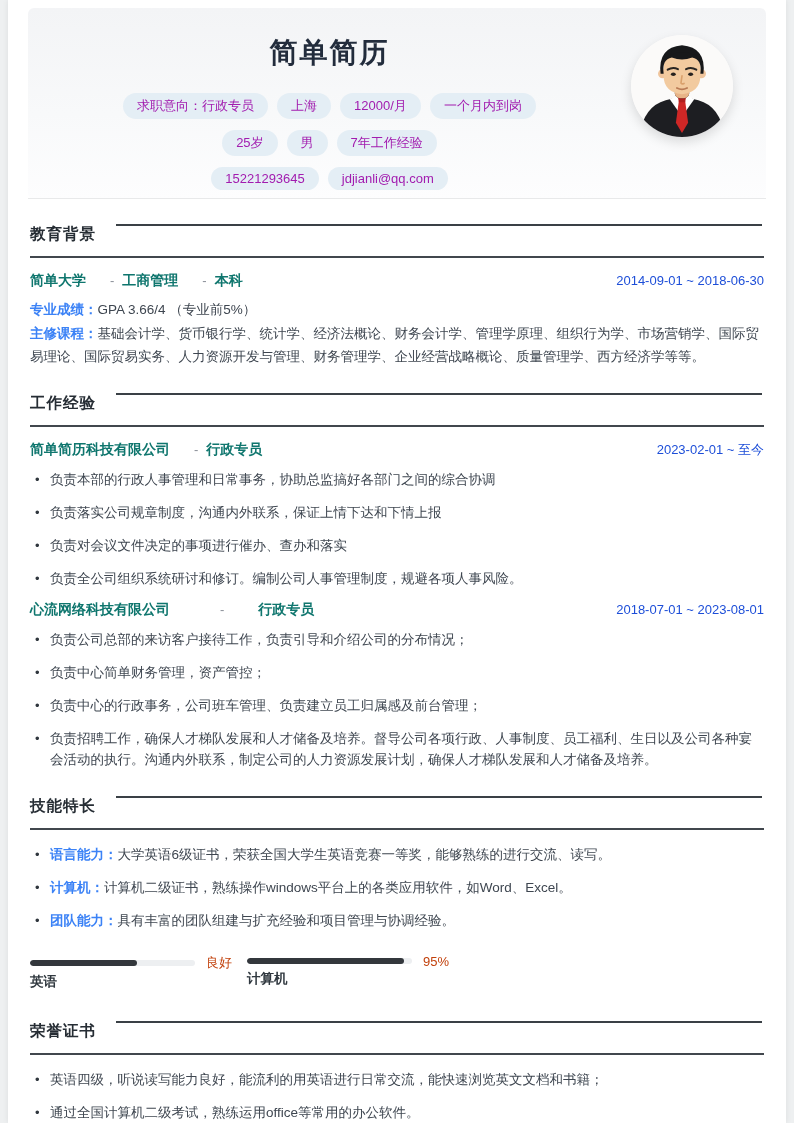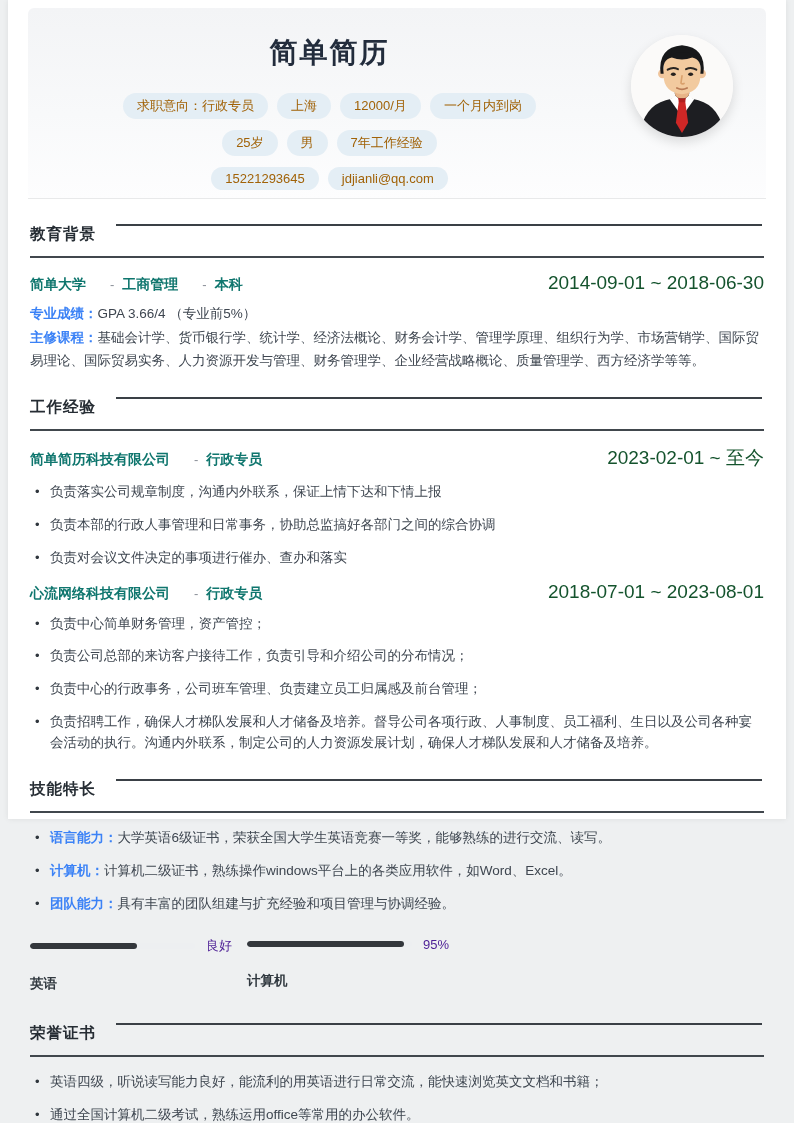--- a/index.html
+++ b/index.html
@@ -4,40 +4,40 @@
 <style>
   * { margin:0; padding:0; box-sizing:border-box; }
   html,body { width:794px; height:1123px; }
   body {
     font-family:"Liberation Sans","DejaVu Sans",sans-serif;
     background:#eef0f1;
     overflow:hidden;
   }
   .viewport { width:794px; height:1123px; position:relative; overflow:hidden; }
   .paper {
-    position:absolute; left:8px; top:0; width:778px; height:819px;
+    position:absolute; left:8px; top:0; width:778px; height:1123px;
     background:#ffffff; box-shadow:0 0 6px rgba(0,0,0,.08);
   }
   .content { padding:0 22px; }
 
   
   .header-block {
     margin:8px 20px 0 20px;
     height:191px;
     background:linear-gradient(180deg,#f3f4f6 0%, #f8f9fa 55%, #fdfdfe 100%);
     border-radius:6px;
     display:flex; align-items:flex-start;
     position:relative;
   }
   .header-left { flex:1; padding-top:26px; display:flex; flex-direction:column; align-items:center; }
   .resume-title { font-size:28px; font-weight:bold; color:#222c3c; letter-spacing:2px; }
   .tag-row { display:flex; gap:9px; margin-top:11px; justify-content:center; }
   .tag-row.first { margin-top:21px; }
   .tag {
-    background:#e4eef5; color:#a16207; font-size:13px;
+    background:#e4eef5; color:#a21caf; font-size:13px;
     padding:4px 14px; border-radius:14px; white-space:nowrap;
   }
   .avatar-wrap { width:102px; height:102px; margin:27px 33px 0 0; flex:0 0 auto; }
   .avatar {
     width:102px; height:102px; border-radius:50%; overflow:hidden;
     background:#fbfafa; box-shadow:0 5px 12px rgba(0,0,0,.13);
   }
   .header-divider { position:absolute; left:0; right:0; bottom:0; height:1px; background:#e8e9ea; }
 
   
@@ -47,43 +47,43 @@
     padding-bottom:11px; border-bottom:2px solid #41474d;
   }
   .sec-title { font-size:15.5px; font-weight:bold; color:#262d34; letter-spacing:1px; }
   .sec-line { flex:1; height:2px; background:#3a4046; margin-left:20px; margin-right:2px; }
 
   .edu-row, .job-row {
     display:flex; align-items:baseline; margin-top:14px;
   }
   .bold-dark { font-size:14px; font-weight:bold; color:#0f766e; }
   .dash-sep { color:#8a9098; font-size:13px; margin:0 8px 0 24px; font-weight:normal; }
-  .row-date { margin-left:auto; font-size:19px; color:#14532d;text-align:center; }
+  .row-date { margin-left:auto; font-size:13px; color:#1d4ed8;text-align:center; }
 
   .info-line { margin-top:9px; font-size:13.5px; color:#3e4650; line-height:1.65; }
   .info-label { font-weight:bold; color:#3b82f6; }
 
   ul.bullets { list-style:none; margin-top:11px; }
   ul.bullets li {
     position:relative; padding-left:20px; margin-bottom:12px;
     font-size:13.5px; color:#3e4650; line-height:1.55;
   }
   ul.bullets li::before {
     content:"•"; position:absolute; left:5px; top:0; color:#2f363d; font-size:13px;
   }
   ul.bullets li .info-label { margin-right:0; }
 
   
   .bars { display:flex; margin-top:22px; }
   .bar-group { width:217px; }
   .bar-line { display:flex; align-items:center; }
   .bar-track { width:165px; height:6px; border-radius:3px; background:#edeff1; overflow:hidden; }
   .bar-fill { height:6px; border-radius:3px; background:#33373c; }
-  .bar-level { margin-left:11px; font-size:13px; color:#4c1d95; white-space:nowrap; }
-  .bar-name { margin-top:20px; font-size:13.5px; font-weight:600; color:#30383f; }
+  .bar-level { margin-left:11px; font-size:13px; color:#c2410c; white-space:nowrap; }
+  .bar-name { margin-top:1px; font-size:13.5px; font-weight:600; color:#30383f; }
 </style>
 </head>
 <body>
 
 <div class="viewport">
   <div class="paper">
 
     <div class="header-block">
       <div class="header-left">
         <div class="resume-title">简单简历</div>
@@ -170,34 +170,35 @@
           <span class="sec-line"></span>
         </div>
 
         <div class="job-row">
           <span class="bold-dark">简单简历科技有限公司</span>
           <span class="dash-sep">-</span>
           <span class="bold-dark">行政专员</span>
           <span class="row-date">2023-02-01 ~ 至今</span>
         </div>
         <ul class="bullets">
+          <li>负责本部的行政人事管理和日常事务，协助总监搞好各部门之间的综合协调</li>
           <li>负责落实公司规章制度，沟通内外联系，保证上情下达和下情上报</li>
-          <li>负责本部的行政人事管理和日常事务，协助总监搞好各部门之间的综合协调</li>
           <li>负责对会议文件决定的事项进行催办、查办和落实</li>
-        </ul>
-
-        <div class="job-row" style="margin-top:7px;">
+          <li>负责全公司组织系统研讨和修订。编制公司人事管理制度，规避各项人事风险。</li>
+        </ul>
+
+        <div class="job-row" style="margin-top:7px;gap:26px;">
           <span class="bold-dark">心流网络科技有限公司</span>
           <span class="dash-sep">-</span>
           <span class="bold-dark">行政专员</span>
           <span class="row-date">2018-07-01 ~ 2023-08-01</span>
         </div>
         <ul class="bullets">
+          <li>负责公司总部的来访客户接待工作，负责引导和介绍公司的分布情况；</li>
           <li>负责中心简单财务管理，资产管控；</li>
-          <li>负责公司总部的来访客户接待工作，负责引导和介绍公司的分布情况；</li>
           <li>负责中心的行政事务，公司班车管理、负责建立员工归属感及前台管理；</li>
           <li>负责招聘工作，确保人才梯队发展和人才储备及培养。督导公司各项行政、人事制度、员工福利、生日以及公司各种宴会活动的执行。沟通内外联系，制定公司的人力资源发展计划，确保人才梯队发展和人才储备及培养。</li>
         </ul>
       </div>
 
       <div class="section">
         <div class="sec-head">
           <span class="sec-title">技能特长</span>
           <span class="sec-line"></span>
         </div>

